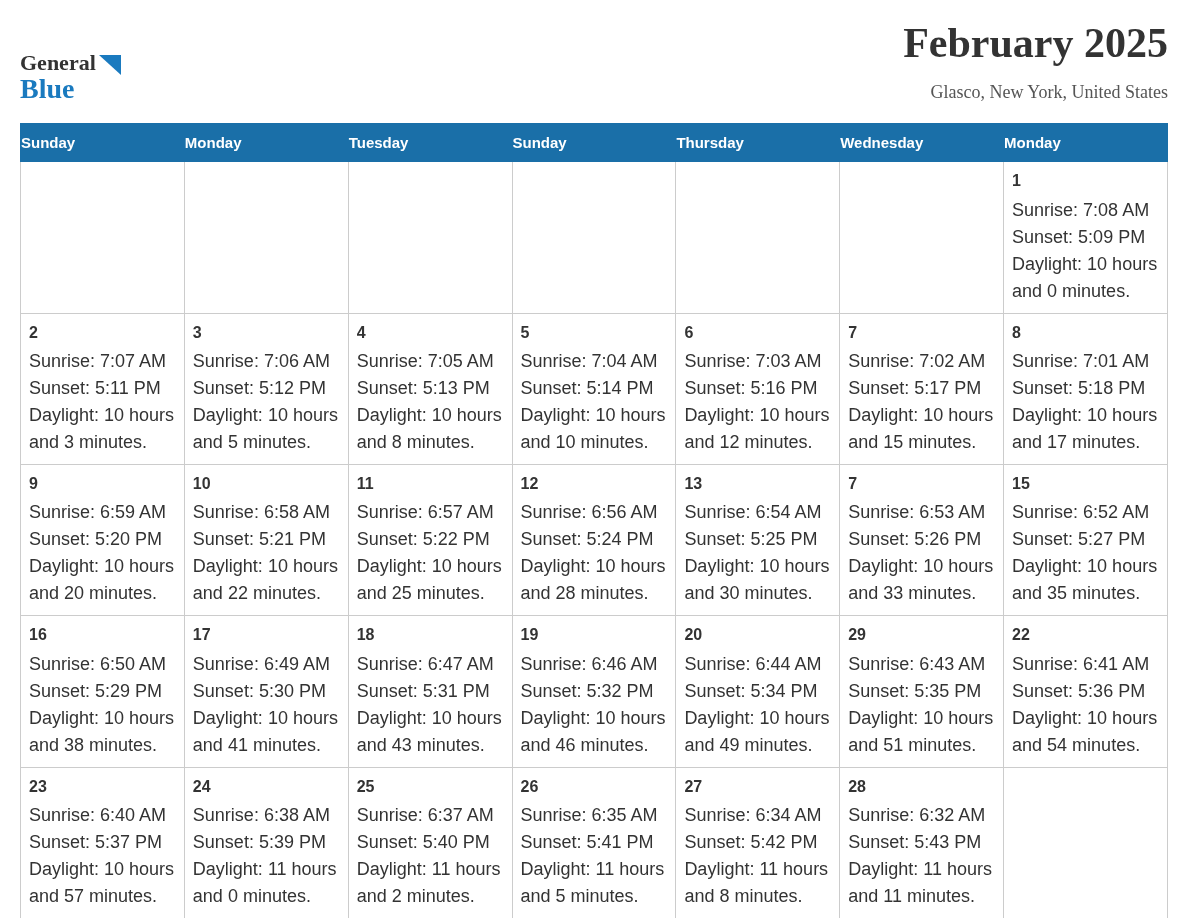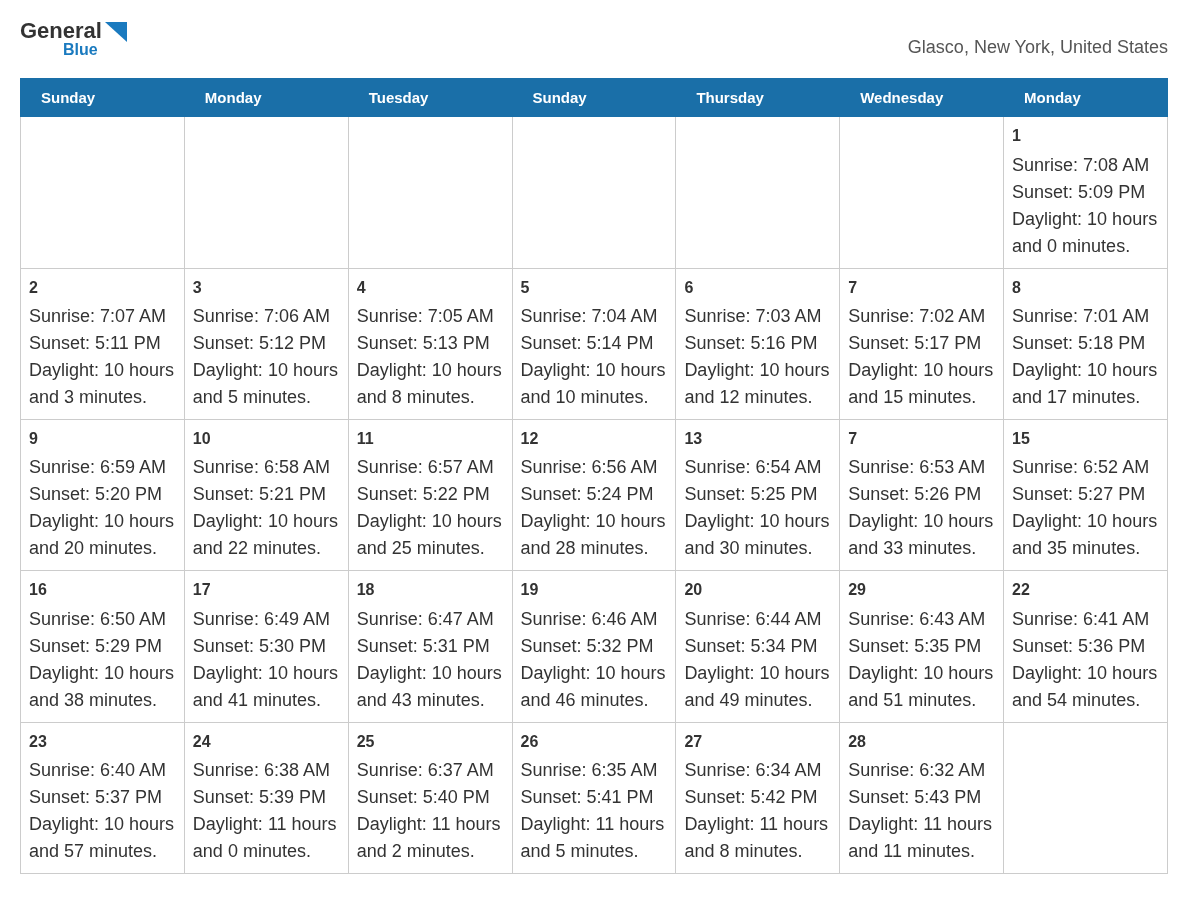--- a/index.html
+++ b/index.html
@@ -5,40 +5,40 @@
     * { box-sizing: border-box; margin: 0; padding: 0; }
     body {
       font-family: Arial, sans-serif;
       background: #fff;
       color: #333;
       padding: 20px;
     }
     .header {
       display: flex;
       justify-content: space-between;
-      align-items: center;
+      align-items: flex-end;
       margin-bottom: 20px;
+      font-family: Liberation Serif, serif;
     }
     .logo {
       display: flex;
       flex-direction: column;
       align-items: flex-start;
     }
     .logo-line1 {
       font-size: 22px;
       font-weight: bold;
       color: #333;
       line-height: 1;
     }
     .logo-line2 {
-      font-size: 16px;
+      font-size: 28px;
       font-weight: bold;
       color: #1a7abf;
       line-height: 1;
-      margin-left: 43px;
     }
     .title-section {
       text-align: right;
     }
     .main-title {
       font-size: 42px;
       font-weight: bold;
       color: #333;
       line-height: 1.1;
     }
@@ -48,21 +48,21 @@
       margin-top: 16px;
     }
     .calendar {
       width: 100%;
       border-collapse: collapse;
       border: 1px solid #bbb;
     }
     .calendar th {
       background-color: #1a6fa8;
       color: #fff;
-      padding: 10px 20px;
+      padding: 10px 0;
       font-size: 15px;
       font-weight: bold;
       text-align: left;
       border: 1px solid #1a6fa8;
     }
     .calendar td {
       vertical-align: top;
       padding: 8px;
       border: 1px solid #ccc;
       width: 14.28%;
@@ -106,20 +106,21 @@
     <div class="logo-wrapper">
       <div class="logo-text-group">
         <span class="logo-line1">General<svg style="display:inline-block;vertical-align:middle;margin-left:3px" width="22" height="20" viewBox="0 0 22 20">
               <polygon points="0,0 22,0 22,20" fill="#1a7abf"></polygon>
             </svg></span>
         <span class="logo-line2">Blue</span>
       </div>
     </div>
   </div>
   <div class="title-section">
+    <div class="main-title">February 2025</div>
     <div class="subtitle">Glasco, New York, United States</div>
   </div>
 </div>
 
 <table class="calendar">
   <thead>
     <tr>
     <th>Sunday</th>
         <th>Monday</th>
         <th>Tuesday</th>

